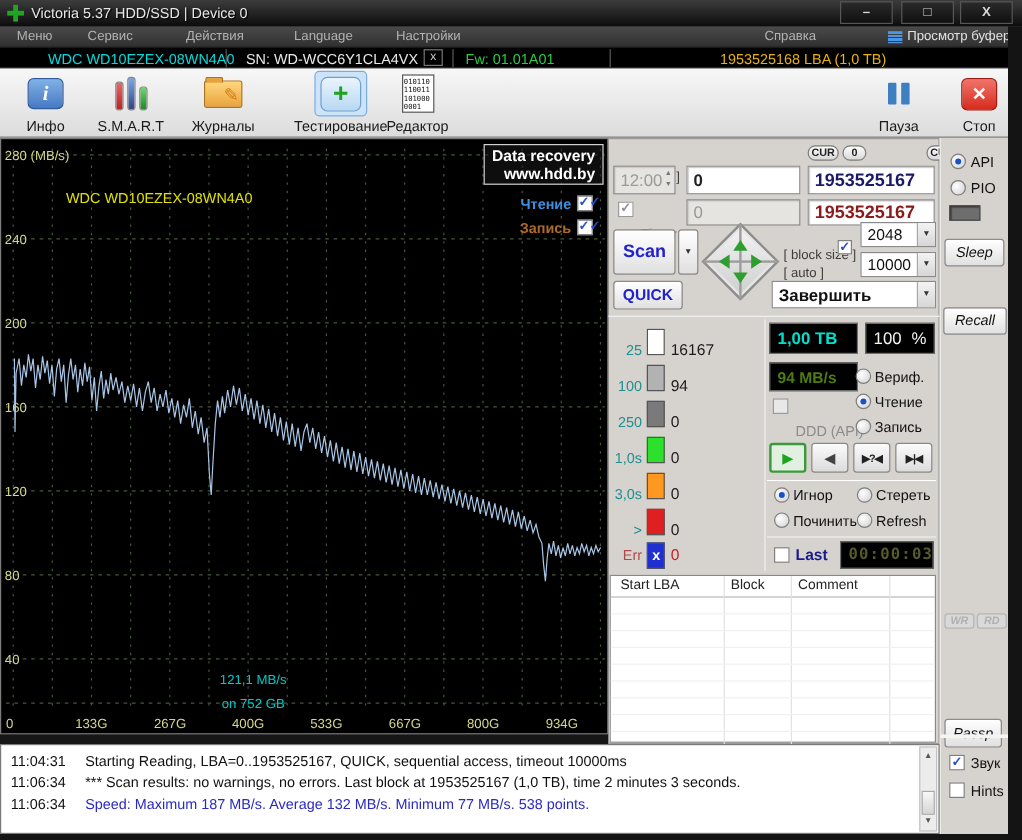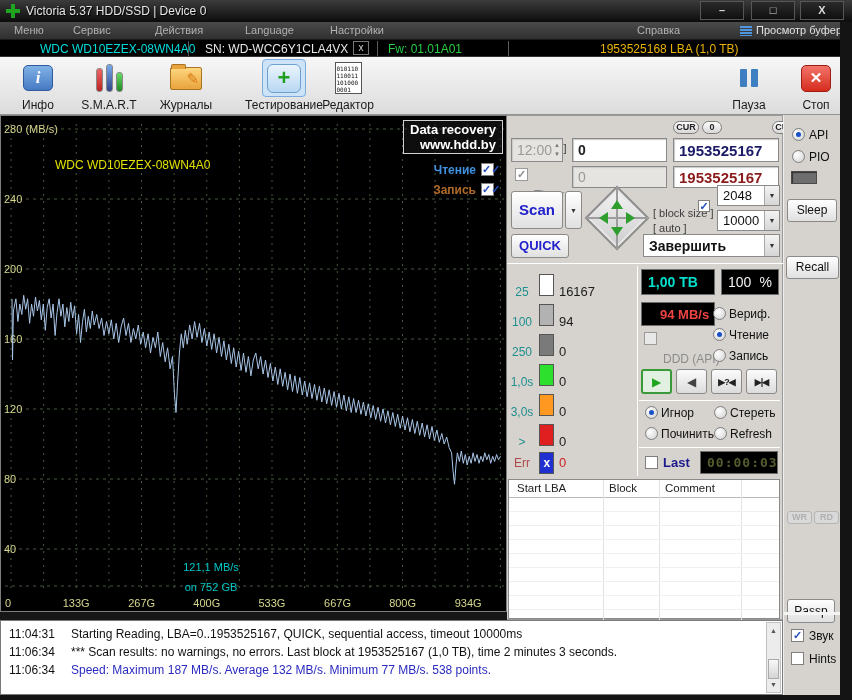--- a/index.html
+++ b/index.html
@@ -81,21 +81,21 @@
   .combo .ca { width:15px; height:100%; background:linear-gradient(#f3f3f3,#d6d6d6); border-left:1px solid #a8a8a8;
                font-size:7px; color:#333; display:flex; align-items:center; justify-content:center; }
   .rd { width:13px; height:13px; border-radius:50%; background:radial-gradient(circle at 35% 35%, #fff, #cfcfcf); border:1px solid #7f7f7f; }
   .rd.sel::after { content:""; position:absolute; left:3px; top:3px; width:5px; height:5px; border-radius:50%; background:#1a50c8; }
   .cb { width:13px; height:13px; background:#fff; border:1px solid #7f7f7f; font-size:11px; line-height:11px; text-align:center; font-weight:bold; color:#2a52be; }
   .cb.gray { color:#8f8f8f; border-color:#9a9a9a; }
   .cb.checked::after { content:"✓"; }
   .rlabel { font-size:12px; color:#111; white-space:nowrap; }
   .groove { background:#aaa; border-bottom:1px solid #fff; }
   .lcd { background:#000; border:1px solid #6e6e6e; box-shadow:inset 1px 1px 3px #000; display:flex; align-items:center; }
-  .bk-l { font-size:12px; color:#1f8f8f; text-align:center; width:26px; display:inline-block; }
+  .bk-l { font-size:12px; color:#1f8f8f; text-align:right; width:26px; display:inline-block; }
   .bk-box { width:15px; height:22px; border:1px solid #555; display:inline-block; }
   .bk-c { font-size:13px; color:#1c1c1c; }
 
   
   .dpad { left:77px; top:69px; width:66px; height:66px; }
   .dpad .dia { position:absolute; left:10px; top:10px; width:46px; height:46px; transform:rotate(45deg);
                background:linear-gradient(135deg,#f4f4f4,#cdcdcd); border:2px solid #8d8d8d; box-shadow:inset 0 0 0 2px #e6e6e6; }
   .dpad .bar-h { position:absolute; left:2px; top:32px; width:62px; height:2px; background:#9d9d9d; }
   .dpad .bar-v { position:absolute; left:32px; top:2px; width:2px; height:62px; background:#9d9d9d; }
   .tri { position:absolute; width:0; height:0; }
@@ -113,21 +113,21 @@
   
   #dtable { left:1px; top:363px; width:272px; height:140px; background:#fff; border:1px solid #8a8a8a; }
   .th { font-size:11.5px; color:#222; top:2px; }
   .tcol { top:0; width:1px; height:140px; background:#e2e2e2; }
   .trow { left:0; width:100%; height:1px; background:#f0f0f0; }
   .thead-line { left:0; top:17px; width:100%; height:1px; background:#b8b8b8; }
 
   
   #fpanel { left:783px; top:115px; width:57px; height:580px; background:#d6d3ce; border-left:1px solid #efefef; }
   .sbtn { background:linear-gradient(#ffffff,#e0e0e0); border:1px solid #8a8a8a; border-radius:3px; font-size:12px; color:#111;
-          text-align:center; }
+          text-align:center;font-style:italic; }
   .sbtn.dis { color:#b0b0b0; font-size:9px; font-weight:bold; border-color:#b5b5b5; background:#d9d9d9; }
 
   
   #log { left:0; top:620px; width:783px; height:75px; background:#fff; border:1px solid #7a7a7a; }
   .log-time { left:8px; width:55px; font-size:12px; color:#111; }
   .log-text { left:70px; font-size:12px; white-space:nowrap; }
   .sb { background:#ececec; border:1px solid #c2c2c2; }
   .sb-arrow { width:13px; height:13px; font-size:7px; color:#555; text-align:center; line-height:13px; }
   .sb-thumb { background:linear-gradient(#f8f8f8,#d5d5d5); border:1px solid #aaa; }
 
@@ -374,21 +374,21 @@
     <span class="bk-l" style="color:#b04848">Err</span>
     <span class="bk-box" style="color: rgb(255, 255, 255); font-weight: bold; font-size: 12px; text-align: center; line-height: 20px; background: rgb(32, 48, 208);">x</span>
     <span class="bk-c" style="color:#cc2020">0</span>
   </div>
 
   <div class="abs lcd" style="left:134px;top:153px;width:74px;height:26px;color:#00e0cc;font-weight:bold;font-size:14px;padding-left:6px">1,00 TB</div>
   <div class="abs lcd" style="left:214px;top:153px;width:58px;height:26px;color:#f2f2f2;font-size:14px;justify-content:space-between;padding:0 6px">
     <span>100</span>
     <span>%</span>
   </div>
-  <div class="abs lcd" style="left:134px;top:186px;width:74px;height:24px;color:#ef4444;font-weight:bold;font-size:13px;padding-left:18px">94 MB/s</div>
+  <div class="abs lcd" style="left:134px;top:186px;width:74px;height:24px;color:#4d7c0f;font-weight:bold;font-size:13px;padding-left:6px">94 MB/s</div>
   <span class="abs cb gray" style="left:137px;top:216px;background:#e8e8e8"></span>
   <span class="abs plabel dim" style="left:156px;top:216px;font-size:12px">DDD (API)</span>
 
   <span class="abs rd" style="left:206px;top:191px"></span>
   <span class="abs rlabel" style="left:222px;top:191px">Вериф.</span>
   <span class="abs rd sel" style="left:206px;top:212px"></span>
   <span class="abs rlabel" style="left:222px;top:212px">Чтение</span>
   <span class="abs rd" style="left:206px;top:233px"></span>
   <span class="abs rlabel" style="left:222px;top:233px">Запись</span>
 

